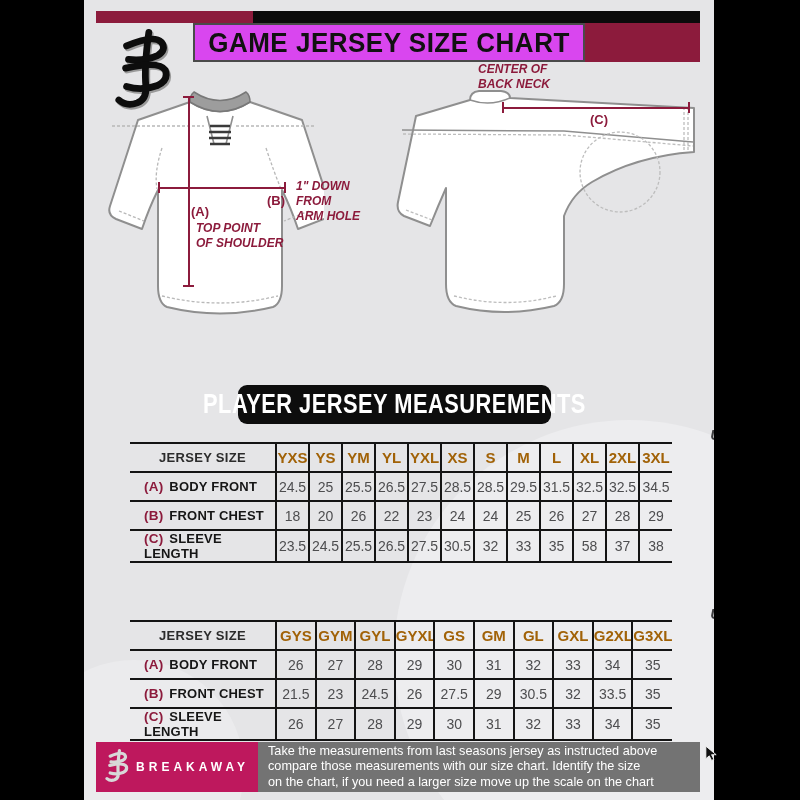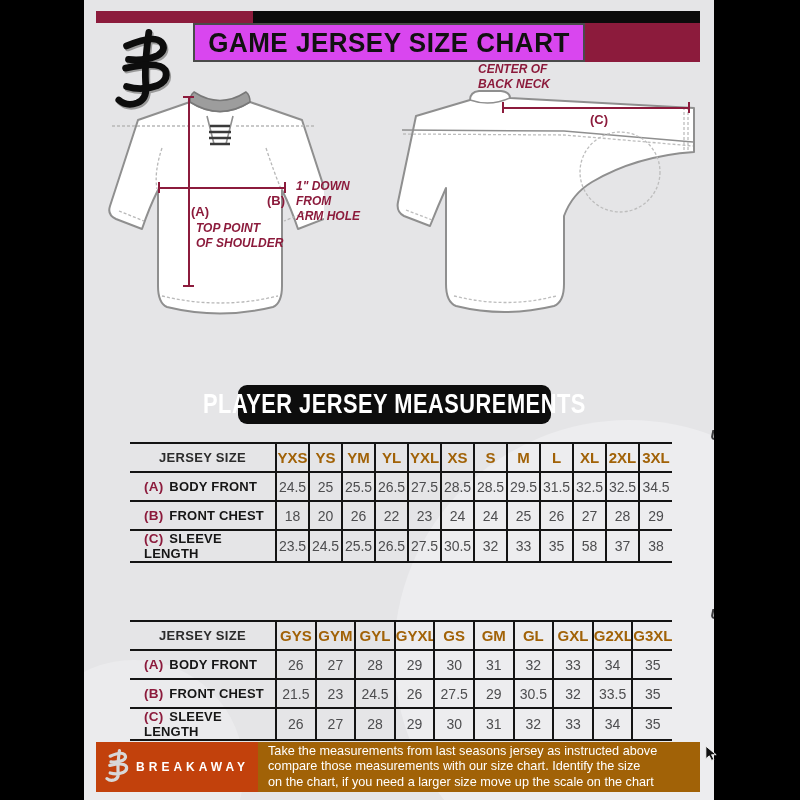--- a/index.html
+++ b/index.html
@@ -42,23 +42,23 @@
   .size-table tbody tr{border-bottom:2px solid #141414;}
   .size-table .v{border-left:2px solid #141414;}
   .size-table th.v{font-size:15px;font-weight:bold;color:#a16207;}
   .size-table td.v{font-size:14px;color:#4d4d4f;}
   .size-table th.lab{font-size:13px;font-weight:600;color:#2b2b2b;letter-spacing:0.3px;}
   .size-table td.lab{text-align:left;padding-left:14px;font-size:13px;font-weight:bold;color:#161616;letter-spacing:0.2px;}
   .rk{color:#8C1B3C;font-weight:800;font-size:13.5px;margin-right:6px;}
   .tbl-player{left:46px;top:442px;}
   .tbl-goalie{left:46px;top:620px;}
   
-  .foot-black{left:12px;top:742px;width:162px;height:50px;background:#c2410c;display:flex;align-items:center;justify-content:center;gap:7px;}
+  .foot-black{left:12px;top:742px;width:162px;height:50px;background:#be185d;display:flex;align-items:center;justify-content:center;gap:7px;}
   .foot-black .brand{color:#fff;font-weight:bold;font-size:12px;letter-spacing:4px;}
-  .foot-maroon{left:174px;top:742px;width:442px;height:50px;background:#a16207;color:#fff;display:flex;align-items:center;box-sizing:border-box;padding:4px 10px;font-size:12.7px;line-height:15.5px;white-space:pre-line;}
+  .foot-maroon{left:174px;top:742px;width:442px;height:50px;background:#737373;color:#fff;display:flex;align-items:center;box-sizing:border-box;padding:4px 10px;font-size:12.7px;line-height:15.5px;white-space:pre-line;}
   .cursor{position:absolute;left:704px;top:745px;z-index:6;}
 </style>
 </head>
 <body>
 
 <div class="page">
   <div class="content">
 
     <div class="wm wm1"></div>
     <div class="wm wm2"></div>

